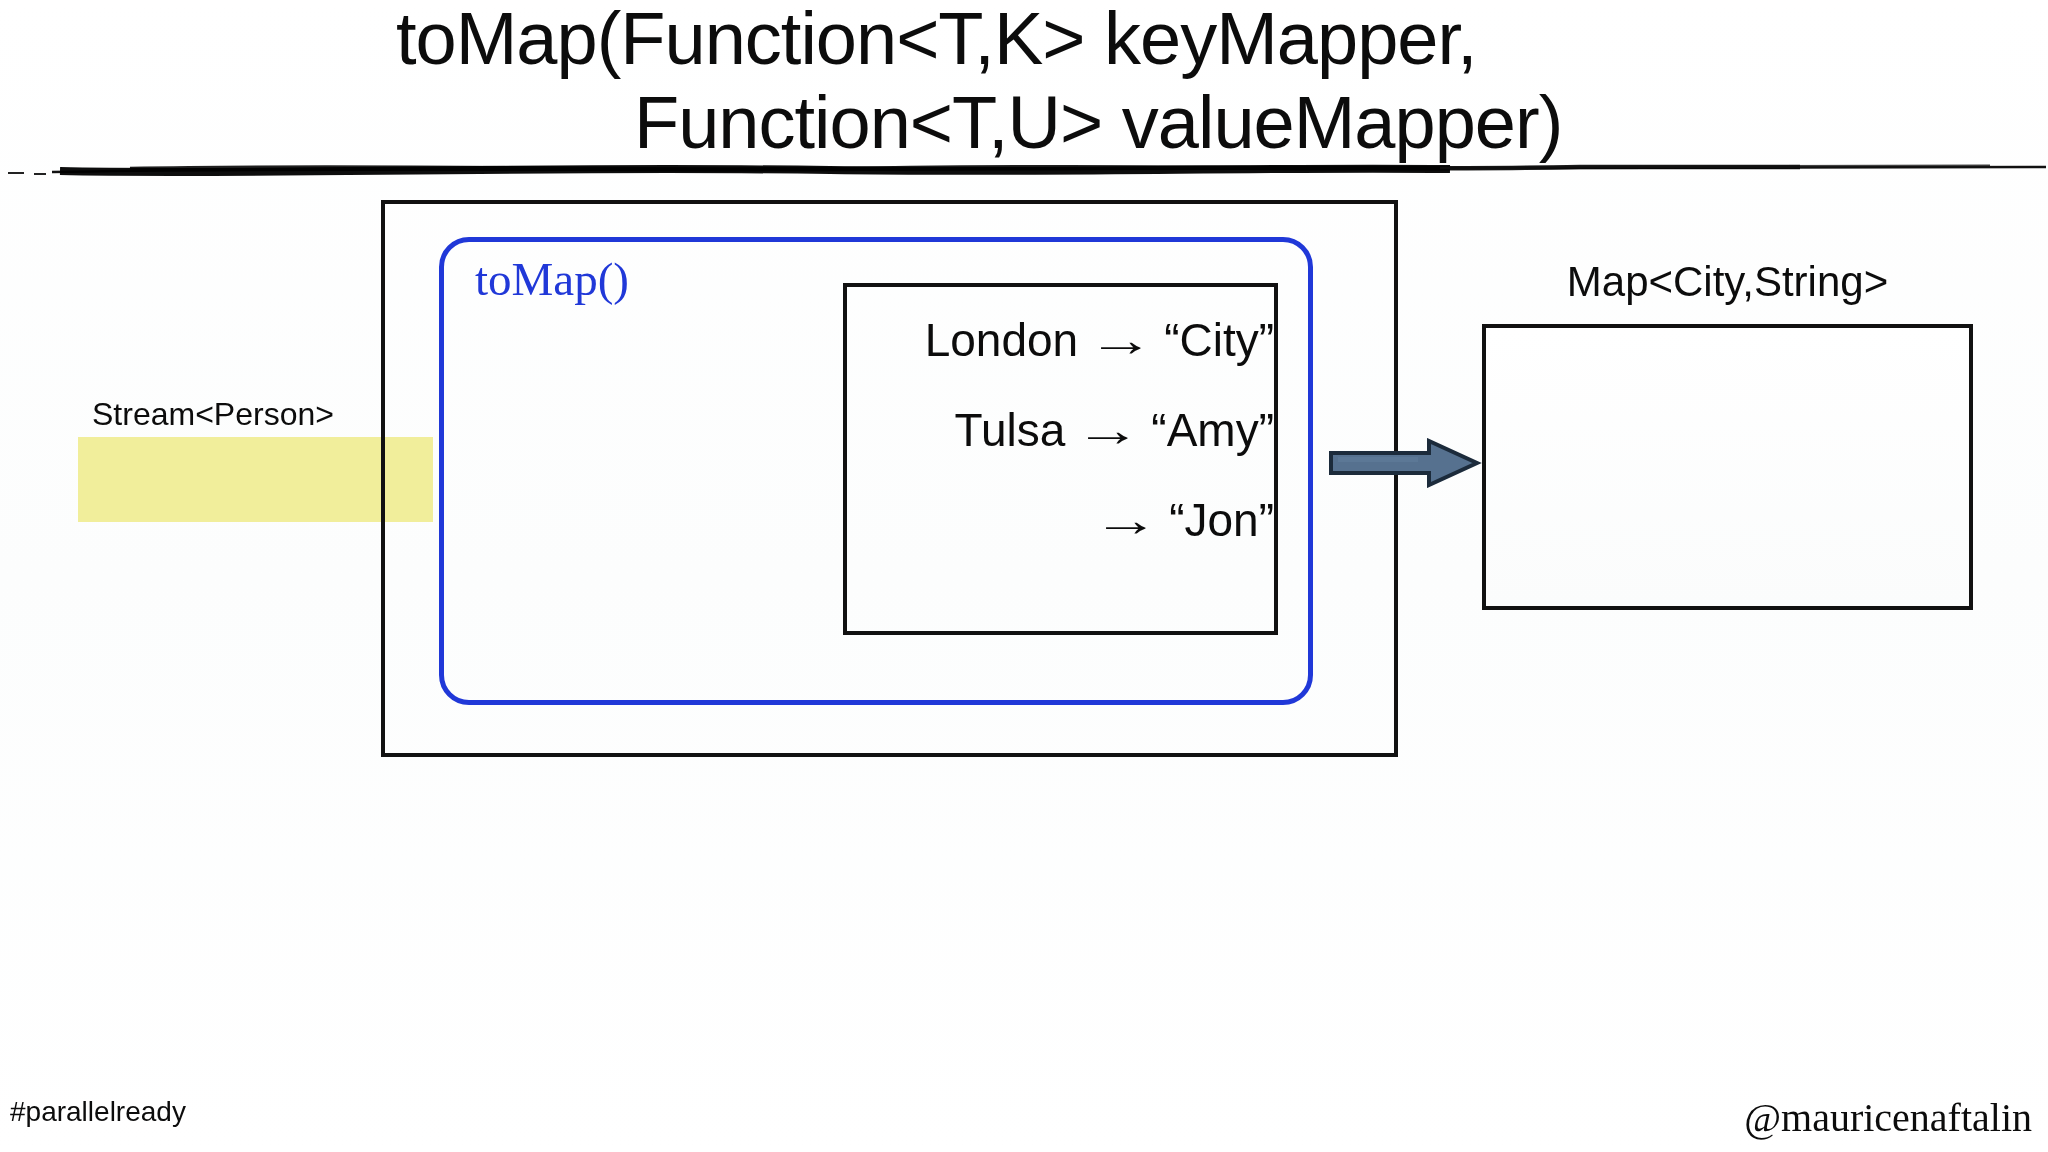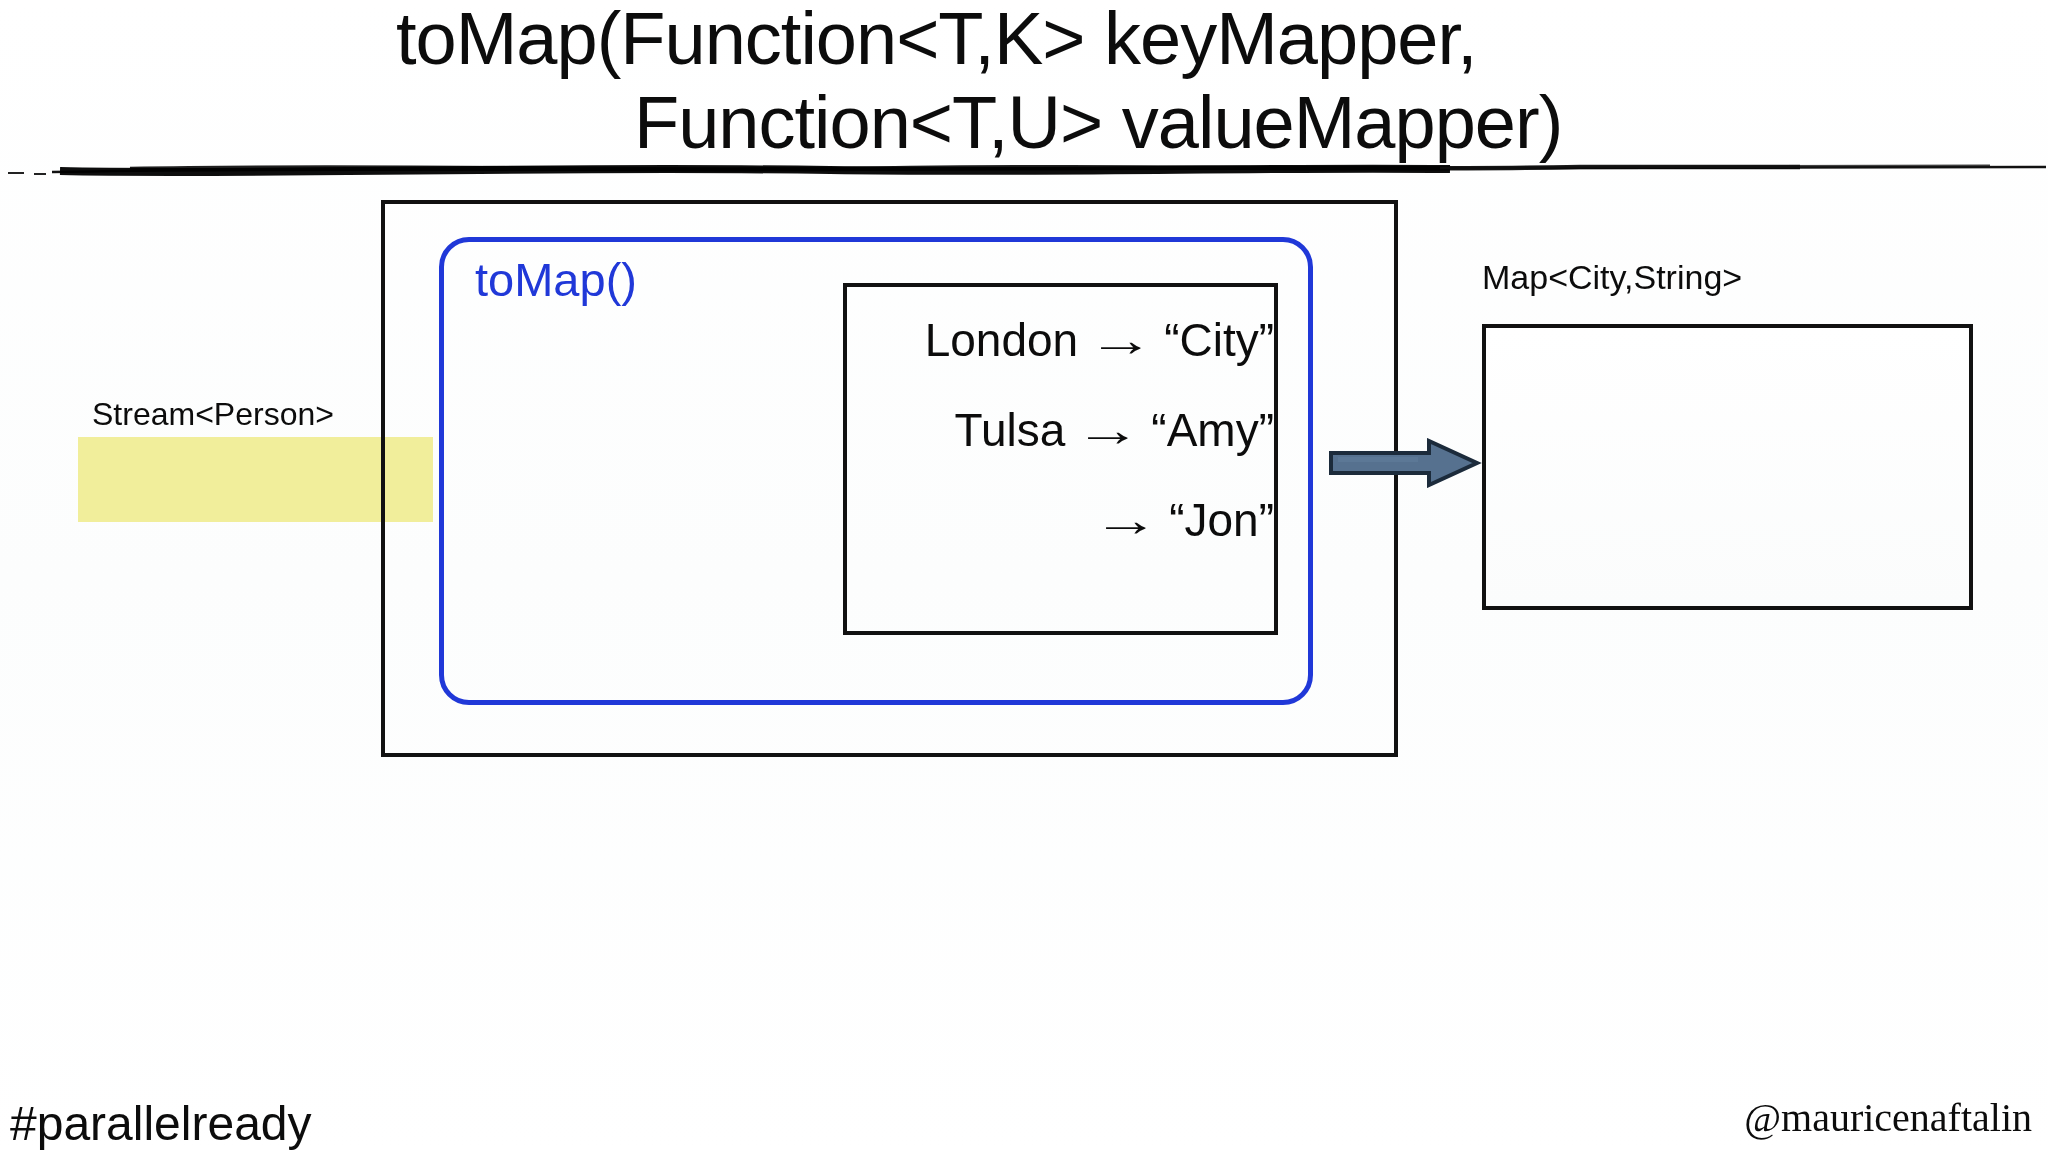--- a/index.html
+++ b/index.html
@@ -30,21 +30,21 @@
     position:absolute;left:381px;top:200px;width:1017px;height:557px;
     border:4px solid #111;background:transparent;box-sizing:border-box;
   }
   
   .blue-box{
     position:absolute;left:439px;top:237px;width:874px;height:468px;
     border:5px solid #2038d8;border-radius:30px;background:transparent;box-sizing:border-box;
   }
   .tomap-label{
     position:absolute;left:475px;top:252px;
-    font-size:47px;color:#2038d8;white-space:nowrap;
+    font-size:47px;color:#2038d8;white-space:nowrap;font-family:Liberation Serif, serif;
   }
   
   .map-table{
     position:absolute;left:843px;top:283px;width:435px;height:352px;
     border:4px solid #111;box-sizing:border-box;background:transparent;
     display:flex;flex-direction:column;gap:44px;padding-top:30px;
   }
   .map-row{display:flex;align-items:center;height:46px;font-size:46px;justify-content:flex-end;}
   .map-row .city{width:198px;text-align:right;white-space:nowrap;}
   .map-row .arr{width:86px;text-align:center;}
@@ -52,29 +52,29 @@
   .map-row .val{text-align:left;white-space:nowrap;}
 
   
   .stream-label{position:absolute;left:92px;top:396px;font-size:32px;white-space:nowrap;}
   .yellow-bar{position:absolute;left:78px;top:437px;width:355px;height:85px;background:#f1ee9b;}
 
   
   .flow-arrow{position:absolute;left:1328px;top:438px;width:154px;height:50px;}
 
   
-  .map-label{position:absolute;left:1482px;top:258px;width:491px;font-size:34px;white-space:nowrap;}
+  .map-label{position:absolute;left:1482px;top:258px;width:491px;text-align:center;font-size:42px;white-space:nowrap;}
   .map-box{
     position:absolute;left:1482px;top:324px;width:491px;height:286px;
     border:4px solid #111;box-sizing:border-box;
     background:linear-gradient(180deg,#ffffff,#fbfcfc);
   }
 
   
-  .footer-left{position:absolute;left:10px;top:1096px;font-size:48px;white-space:nowrap;}
+  .footer-left{position:absolute;left:10px;top:1096px;font-size:28px;white-space:nowrap;}
   .footer-right{position:absolute;right:16px;top:1094px;font-size:40px;white-space:nowrap;font-family:Liberation Serif, serif;}
 </style>
 </head>
 <body>
 
 <div class="slide">
 
   <div class="title-line l1">toMap(Function&lt;T,K&gt; keyMapper,</div>
   <div class="title-line l2">Function&lt;T,U&gt; valueMapper)</div>
 

